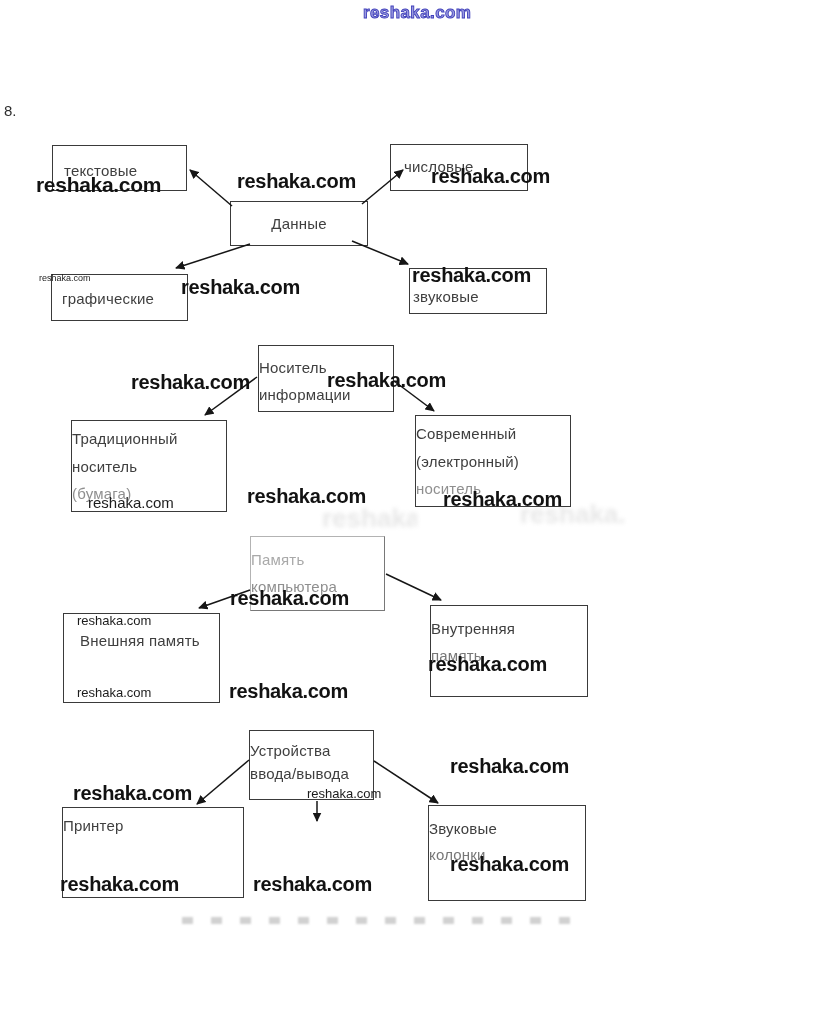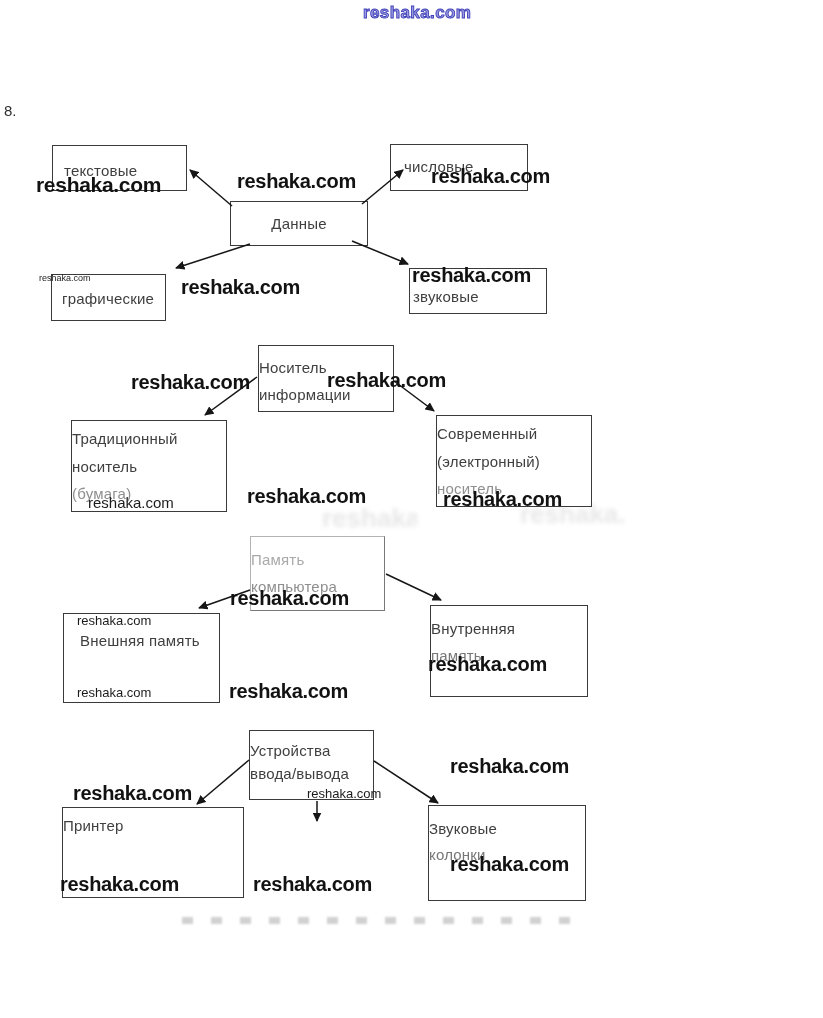--- a/index.html
+++ b/index.html
@@ -73,40 +73,40 @@
   </div>
 
   <div class="node" style="left:390px;top:144px;width:138px;height:47px;">
     <span class="ln" style="text-align:left;padding:8px 0 0 13px;">числовые</span>
   </div>
 
   <div class="node" style="left:230px;top:201px;width:138px;height:45px;display:flex;align-items:center;justify-content:center;">
     <span>Данные</span>
   </div>
 
-  <div class="node" style="left:51px;top:274px;width:115px;height:47px;">
+  <div class="node" style="left:51px;top:274px;width:137px;height:47px;">
     <span class="ln" style="text-align:left;padding:10px 0 0 10px;">графические</span>
   </div>
 
   <div class="node" style="left:409px;top:268px;width:138px;height:46px;">
     <span class="ln" style="text-align:left;padding:14px 0 0 3px;">звуковые</span>
   </div>
 
   <div class="node" style="left:258px;top:345px;width:136px;height:67px;padding-top:8px;">
     <span class="ln">Носитель</span>
     <span class="ln">информации</span>
   </div>
 
   <div class="node" style="left:71px;top:420px;width:156px;height:92px;padding-top:4px;">
     <span class="ln" style="line-height:27.5px;">Традиционный</span>
     <span class="ln" style="line-height:27.5px;">носитель</span>
     <span class="ln dim" style="line-height:27.5px;">(бумага)</span>
   </div>
 
-  <div class="node" style="left:436px;top:415px;width:156px;height:92px;padding-top:4px;">
+  <div class="node" style="left:415px;top:415px;width:156px;height:92px;padding-top:4px;">
     <span class="ln" style="line-height:27.5px;">Современный</span>
     <span class="ln" style="line-height:27.5px;">(электронный)</span>
     <span class="ln dim" style="line-height:27.5px;">носитель</span>
   </div>
 
   <div class="node faded" style="left:250px;top:536px;width:135px;height:75px;padding-top:9px;">
     <span class="ln dim2">Память</span>
     <span class="ln dim">компьютера</span>
   </div>
 

